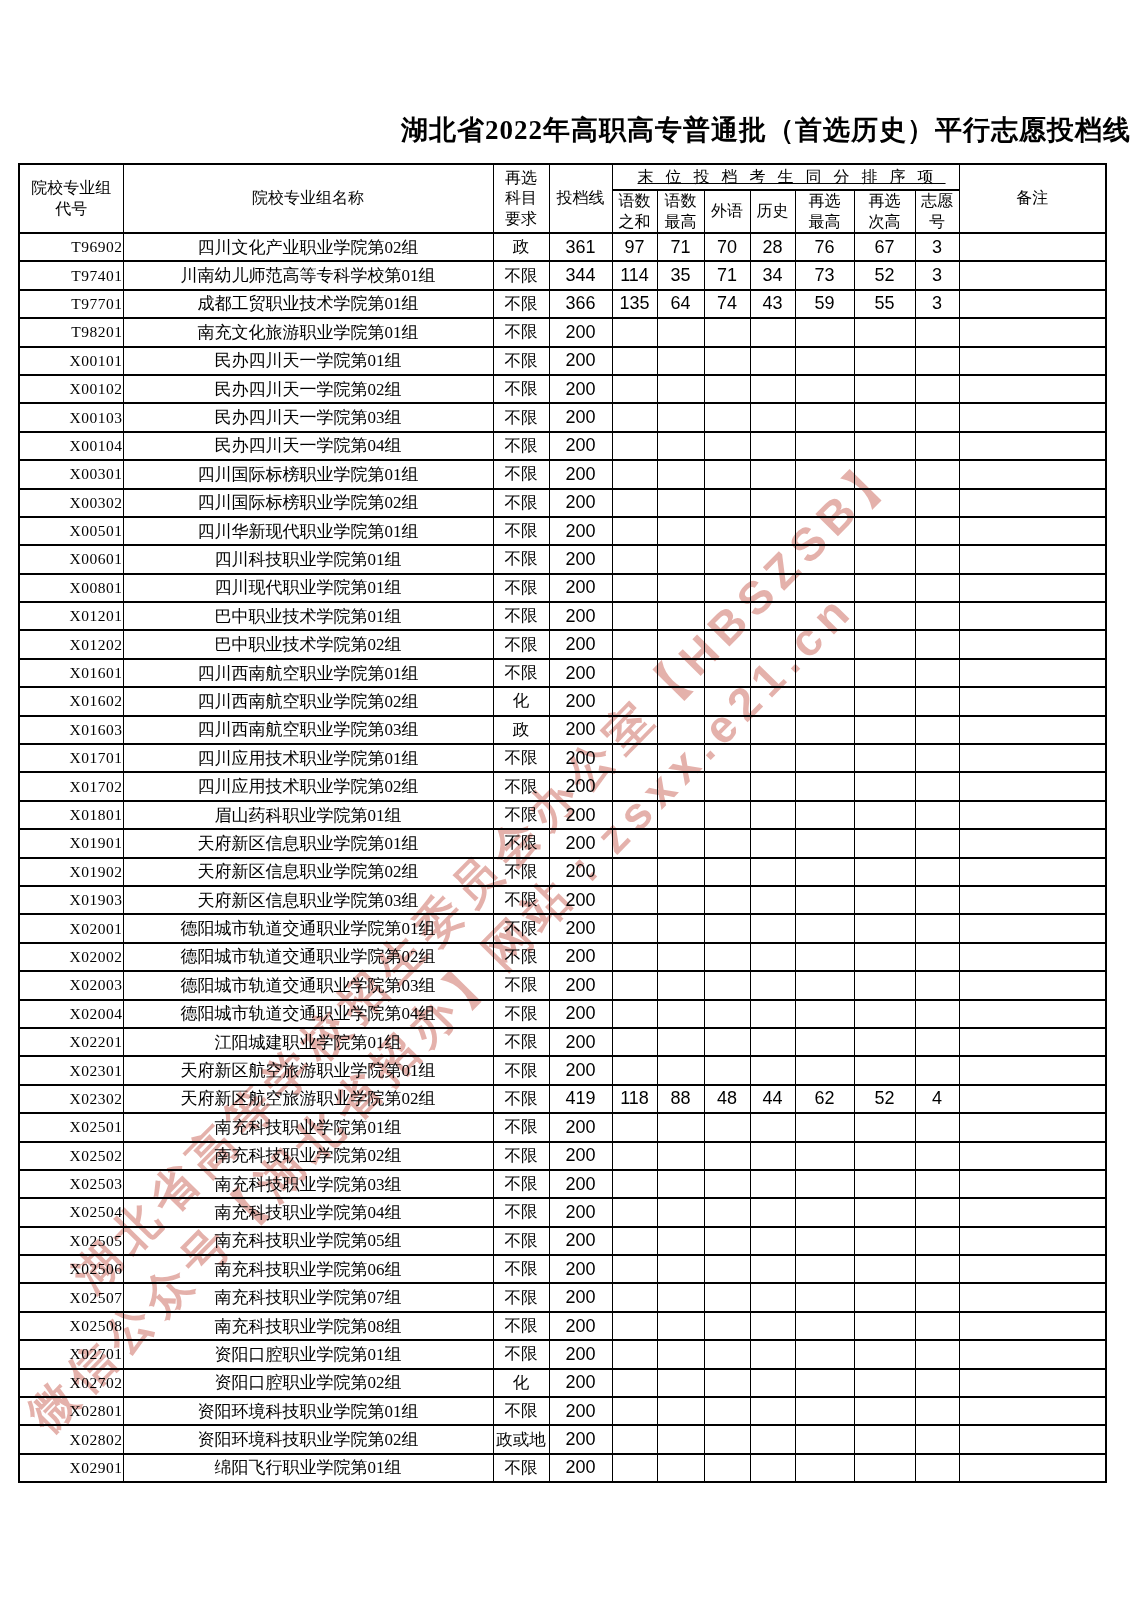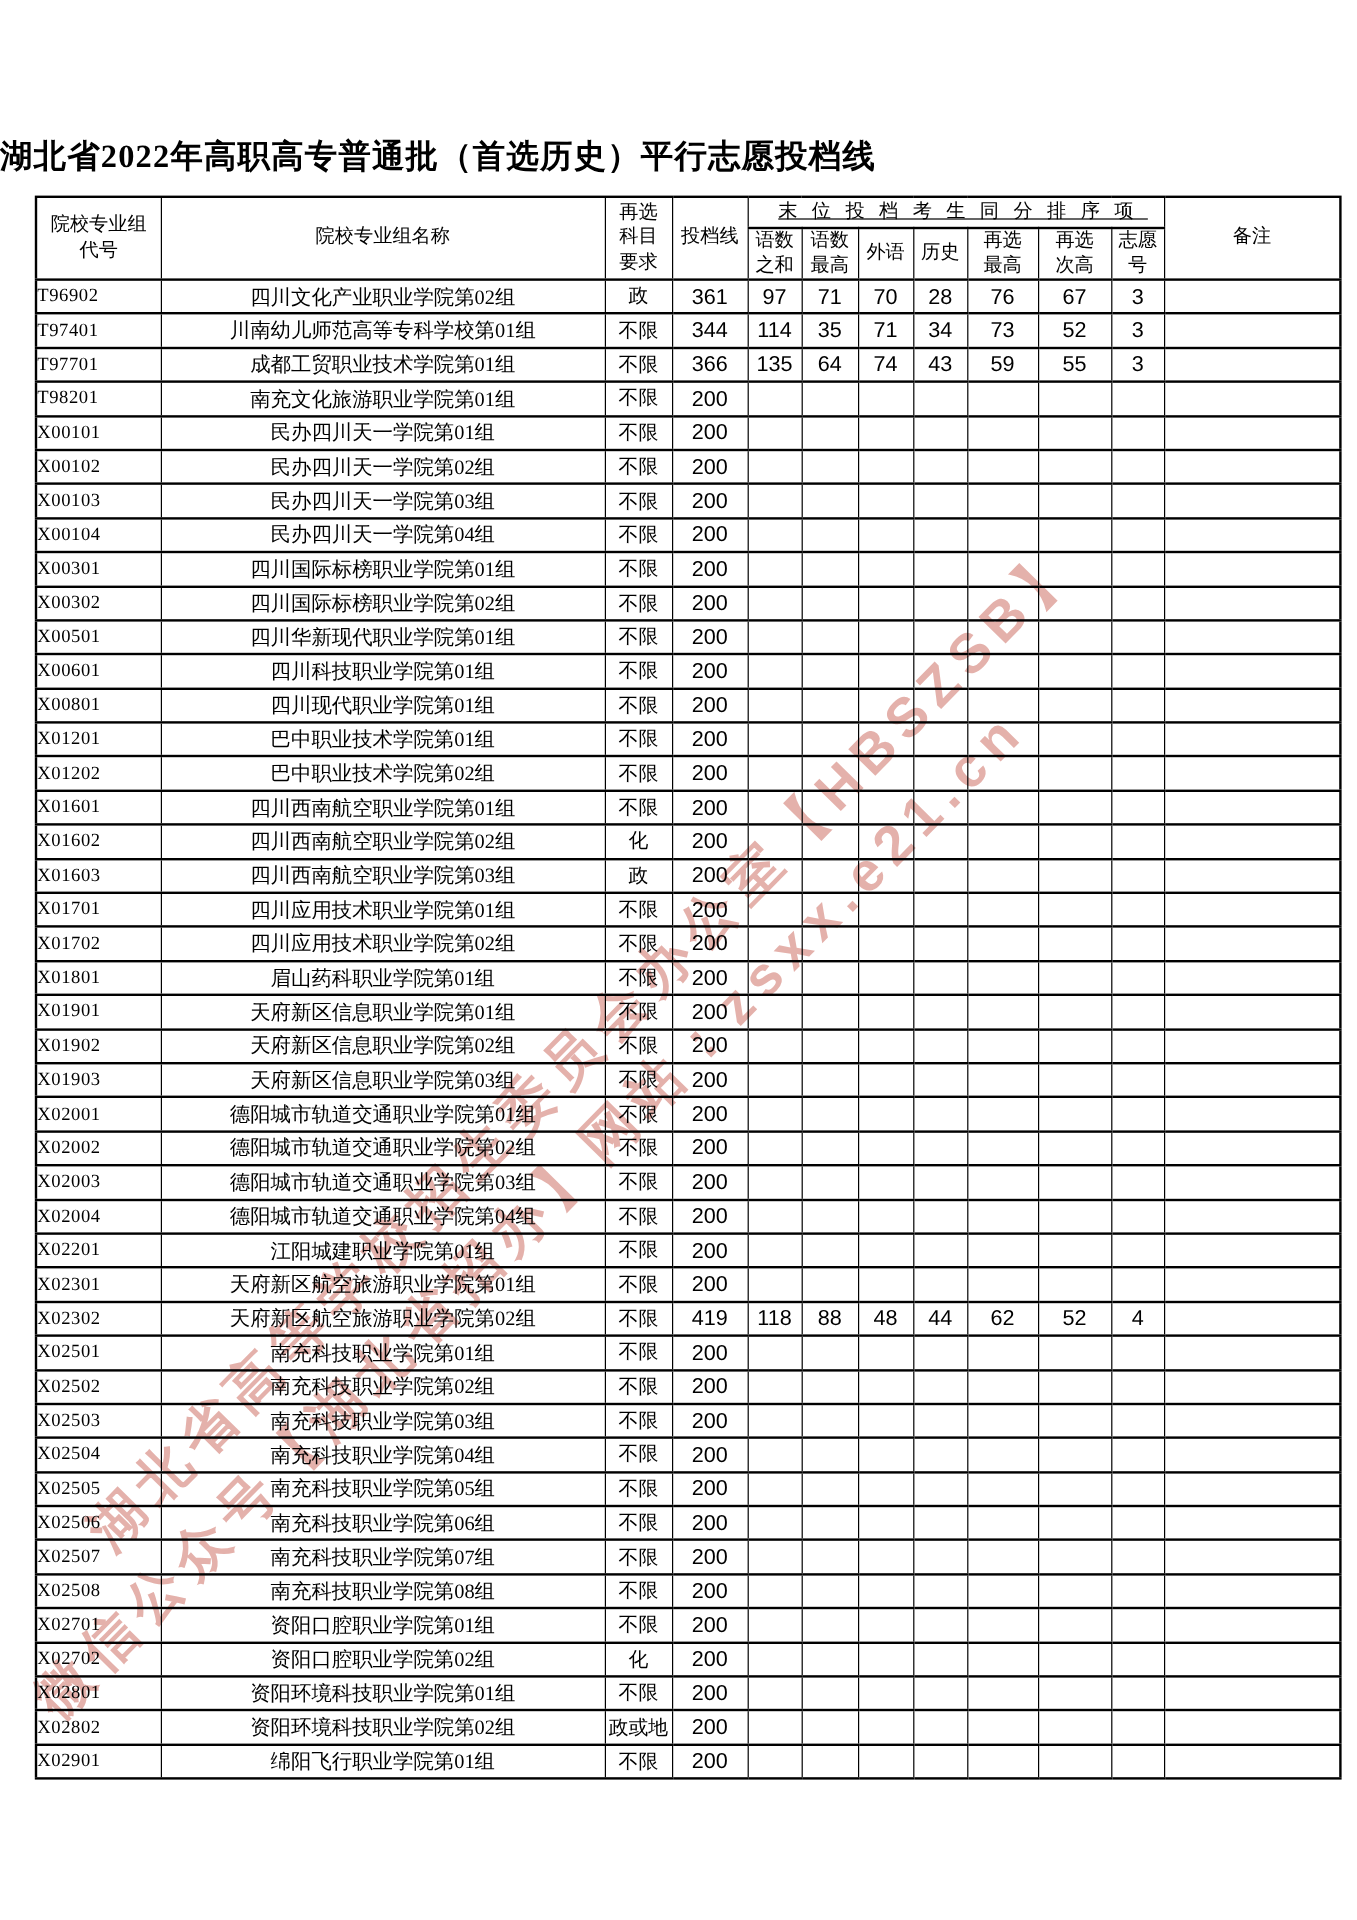--- a/index.html
+++ b/index.html
@@ -7,29 +7,29 @@
     width:1131px;height:1600px;
     background:#ffffff;
     position:relative;
     overflow:hidden;
     font-family:"Liberation Serif","DejaVu Serif",serif;
     color:#000;
   }
   .page-title{
     position:absolute;
     top:112px;left:0;width:1131px;
-    text-align:left;
+    text-align:right;
     font-size:27px;
     font-weight:bold;
     letter-spacing:1px;
     font-family:"Liberation Serif","DejaVu Serif",serif;
   }
   table.adm{
     position:absolute;
-    left:29px;top:163px;
+    left:18px;top:163px;
     width:1087px;
     border-collapse:collapse;
     table-layout:fixed;
     border:2px solid #000;
   }
   table.adm th, table.adm td{
     border-left:1px solid #000;
     border-right:1px solid #000;
     border-top:2px solid #000;
     border-bottom:2px solid #000;
@@ -47,21 +47,21 @@
     line-height:1.28;
     white-space:pre-line;
   }
   th.group{
     letter-spacing:12px;
     text-indent:12px;
     text-decoration:underline;
   }
   td{vertical-align:middle;font-size:17px;}
   td.c0{
-    text-align:left;
+    text-align:right;
     font-size:15.5px;
     font-family:"Liberation Serif","DejaVu Serif",serif;
     letter-spacing:.5px;
   }
   td.c1{
     text-align:center;
     padding-left:5px;
     font-size:17px;
   }
   td.c2{text-align:center;font-size:16.5px;}

